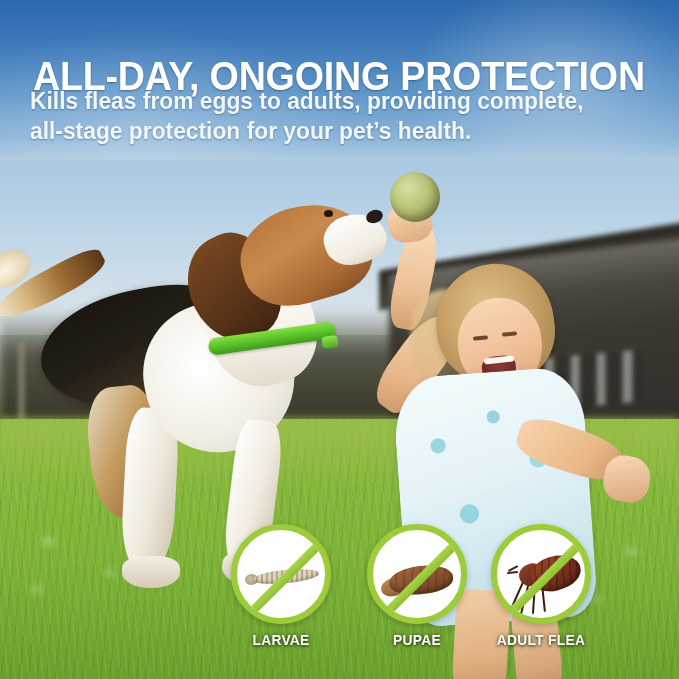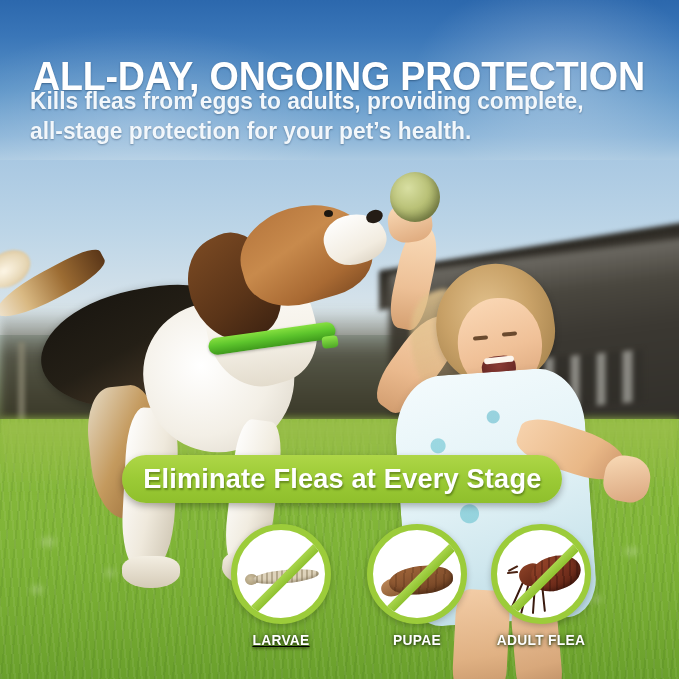--- a/index.html
+++ b/index.html
@@ -457,28 +457,25 @@
       <div class="girl-mouth"></div>
       <div class="girl-teeth"></div>
       <div class="girl-dress"></div>
       <div class="girl-armR"></div>
       <div class="girl-handR"></div>
       <div class="girl-legL"></div>
       <div class="girl-legR"></div>
     </div>
   </div>
 
-  <div class="banner">
-    <span class="banner-text">Eliminate Fleas at Every Stage</span>
-  </div>
 
   <div class="stages">
 
 
-    <div class="stage" style="left:213px;text-decoration:underline;">
+    <div class="stage" style="left:213px;">
       <div class="stage-circle">
         <div class="larva-head"></div>
         <div class="larva"></div>
         <div class="slash"></div>
       </div>
       <div class="stage-label">LARVAE</div>
     </div>
 
     <div class="stage" style="left:349px;">
       <div class="stage-circle">

